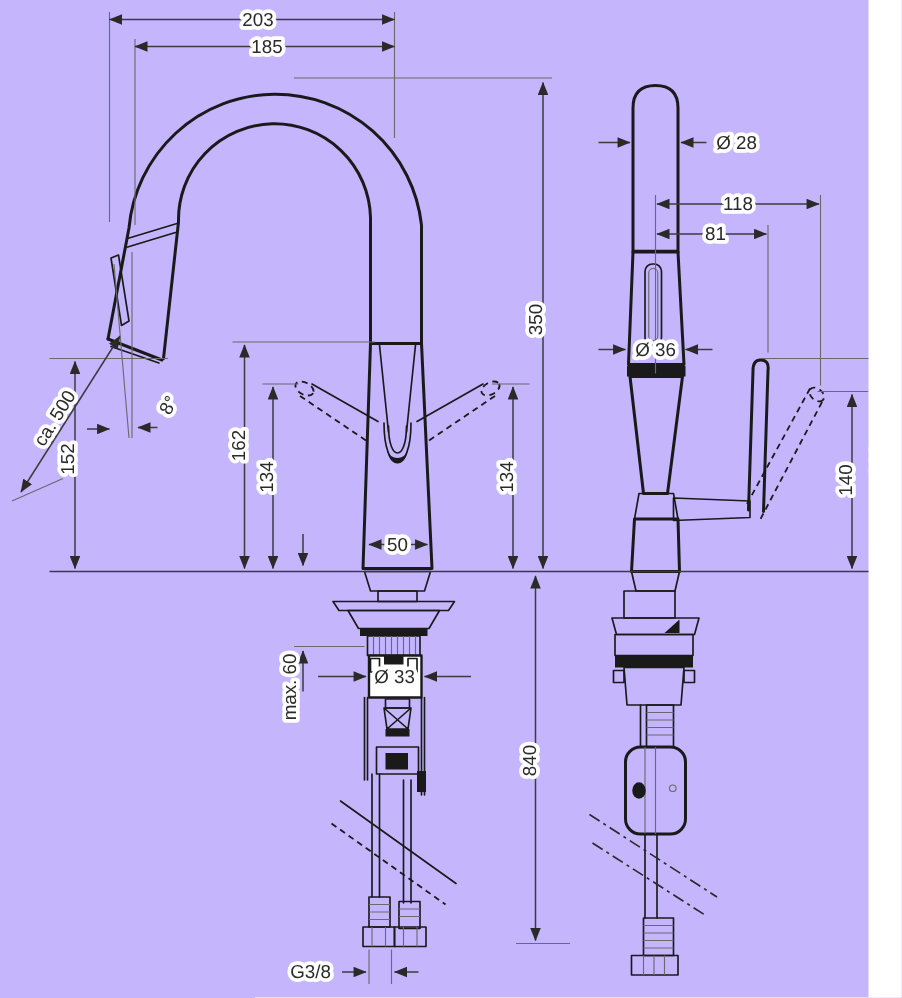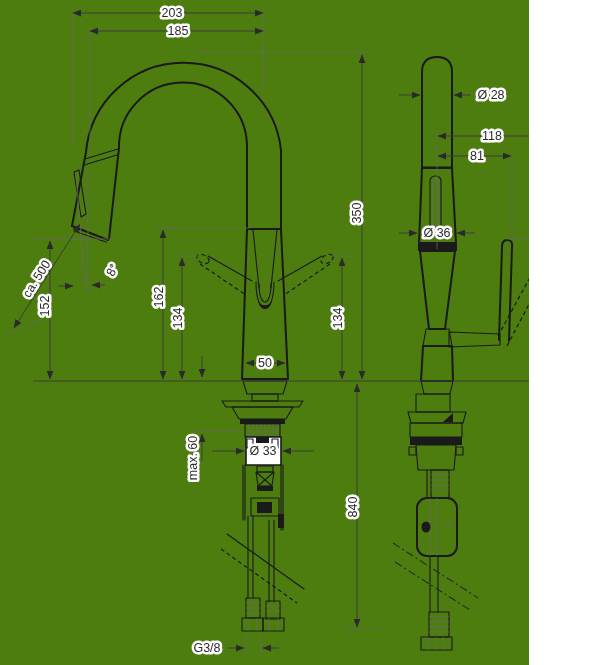--- a/index.html
+++ b/index.html
@@ -1,16 +1,16 @@
 <!DOCTYPE html>
 <html><head>
 <meta charset="utf-8">
 <style>
   html,body{margin:0;padding:0;background:#ffffff;}
-  .stage{width:529px;height:665px;position:relative;background:#4d7c0f;overflow:hidden;}
+  .stage{width:579px;height:665px;position:relative;background:#c4b5fd;overflow:hidden;}
   svg{display:block;}
   
   .ol   {fill:none;stroke:#1a1a1a;stroke-width:2;stroke-linejoin:round;stroke-linecap:round;}
   .ol-t {fill:none;stroke:#1a1a1a;stroke-width:1.1;stroke-linejoin:round;stroke-linecap:round;}
   .fill {fill:#1a1a1a;stroke:none;}
   .wfill{fill:#ffffff;stroke:#1a1a1a;stroke-width:1.6;stroke-linejoin:round;}
   
   .dim  {fill:none;stroke:#3c3c3c;stroke-width:1;}
   .hair {fill:none;stroke:#6a6a6a;stroke-width:0.75;}
   .dash {fill:none;stroke:#1a1a1a;stroke-width:1.2;stroke-dasharray:4 3;}

